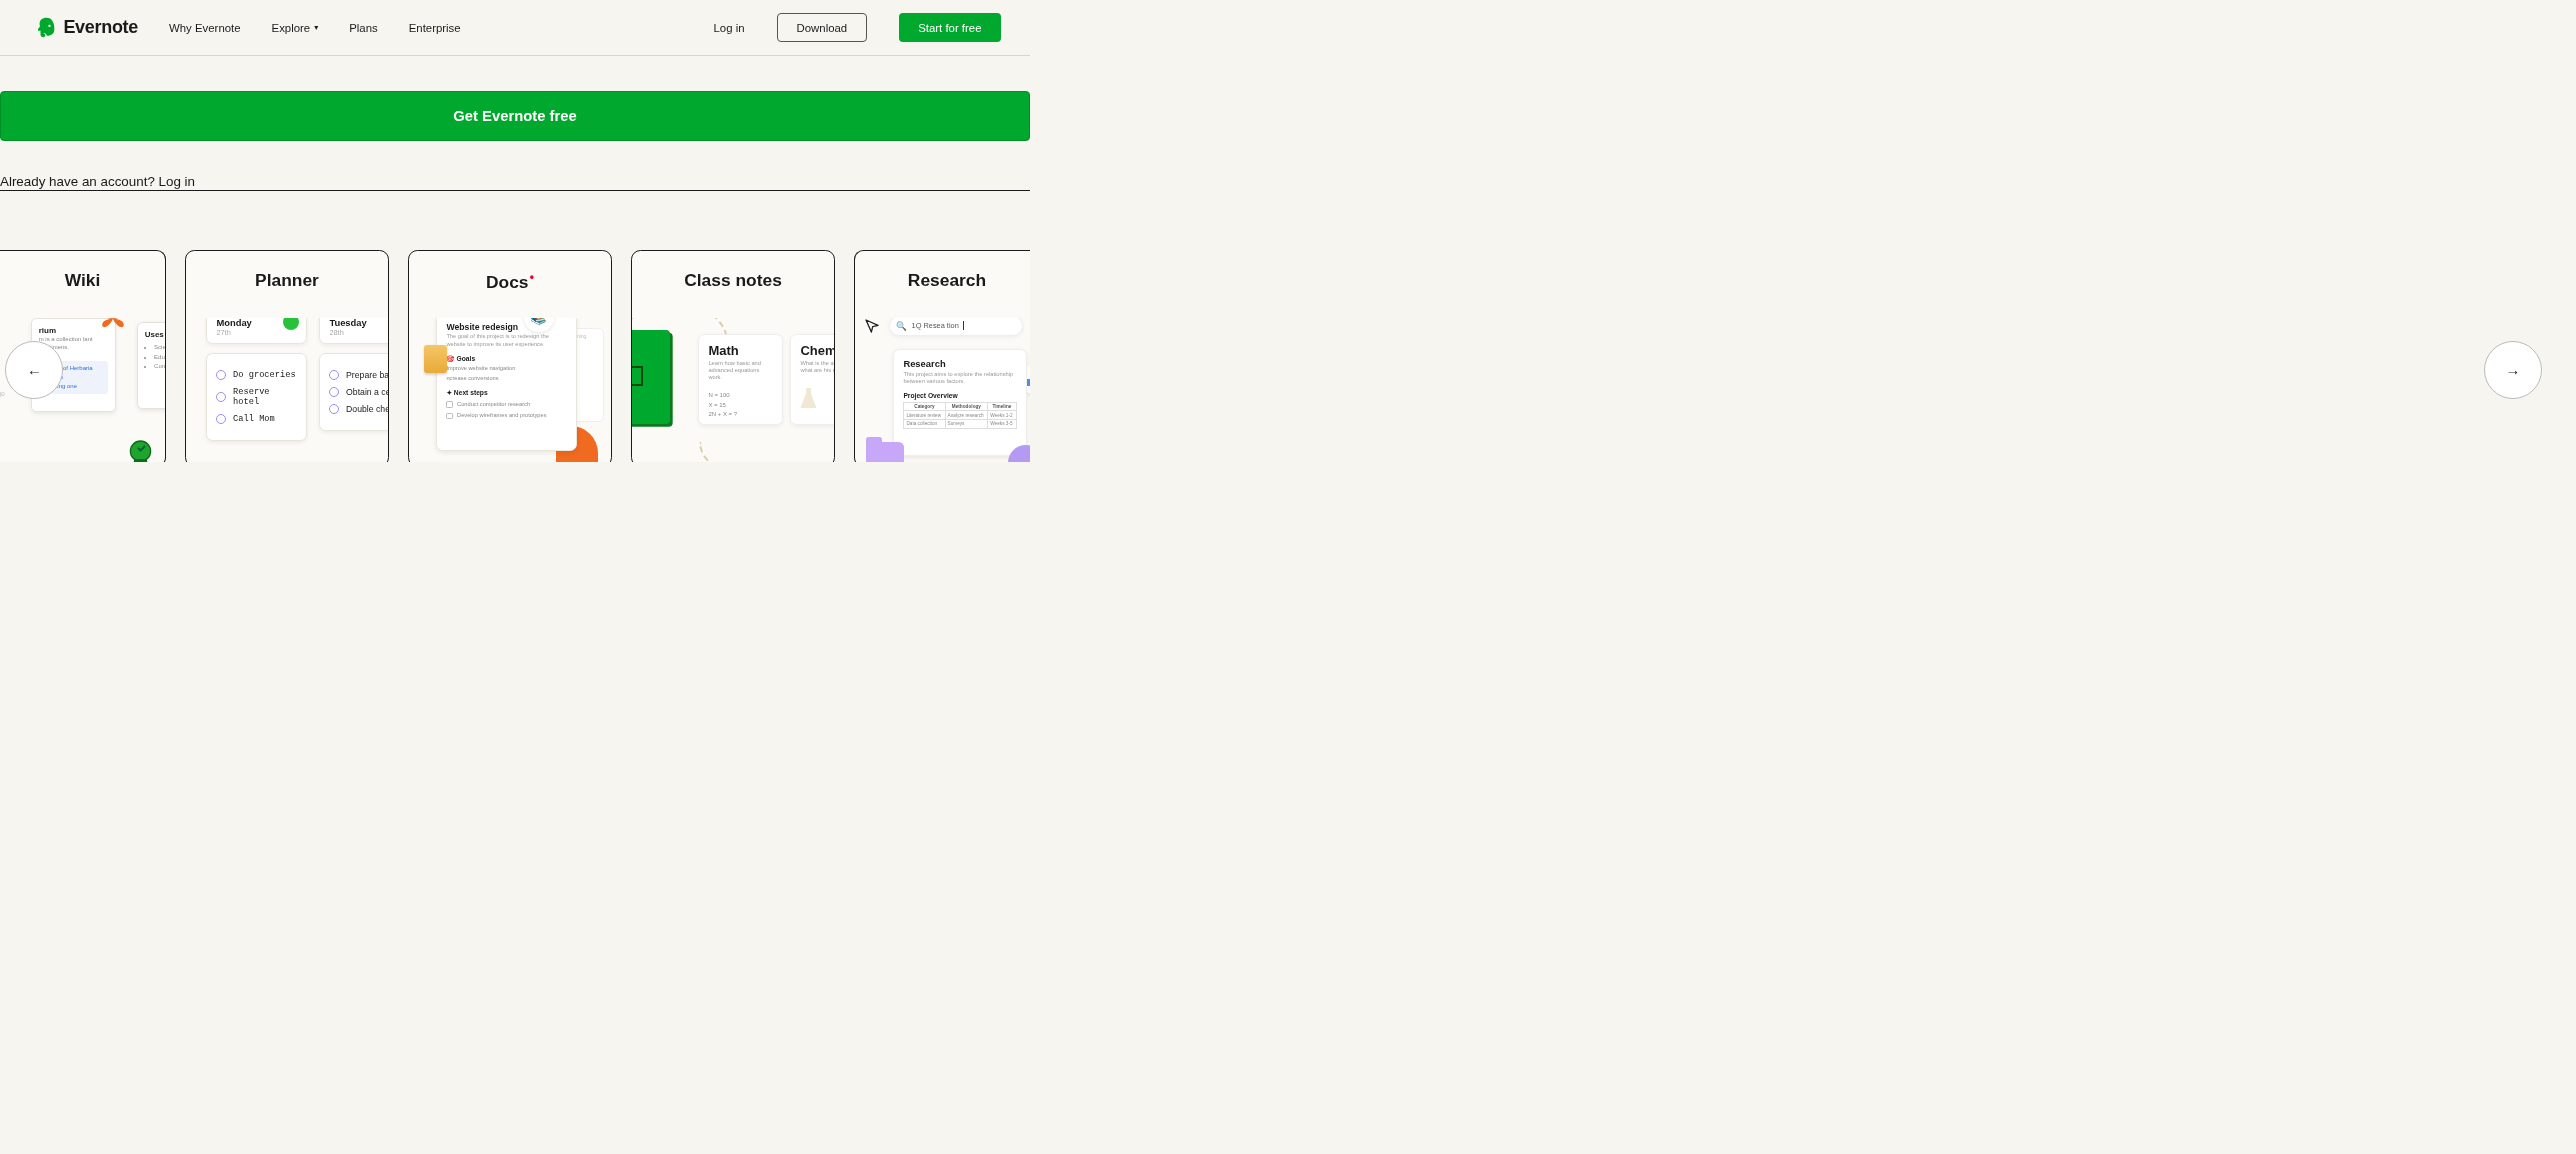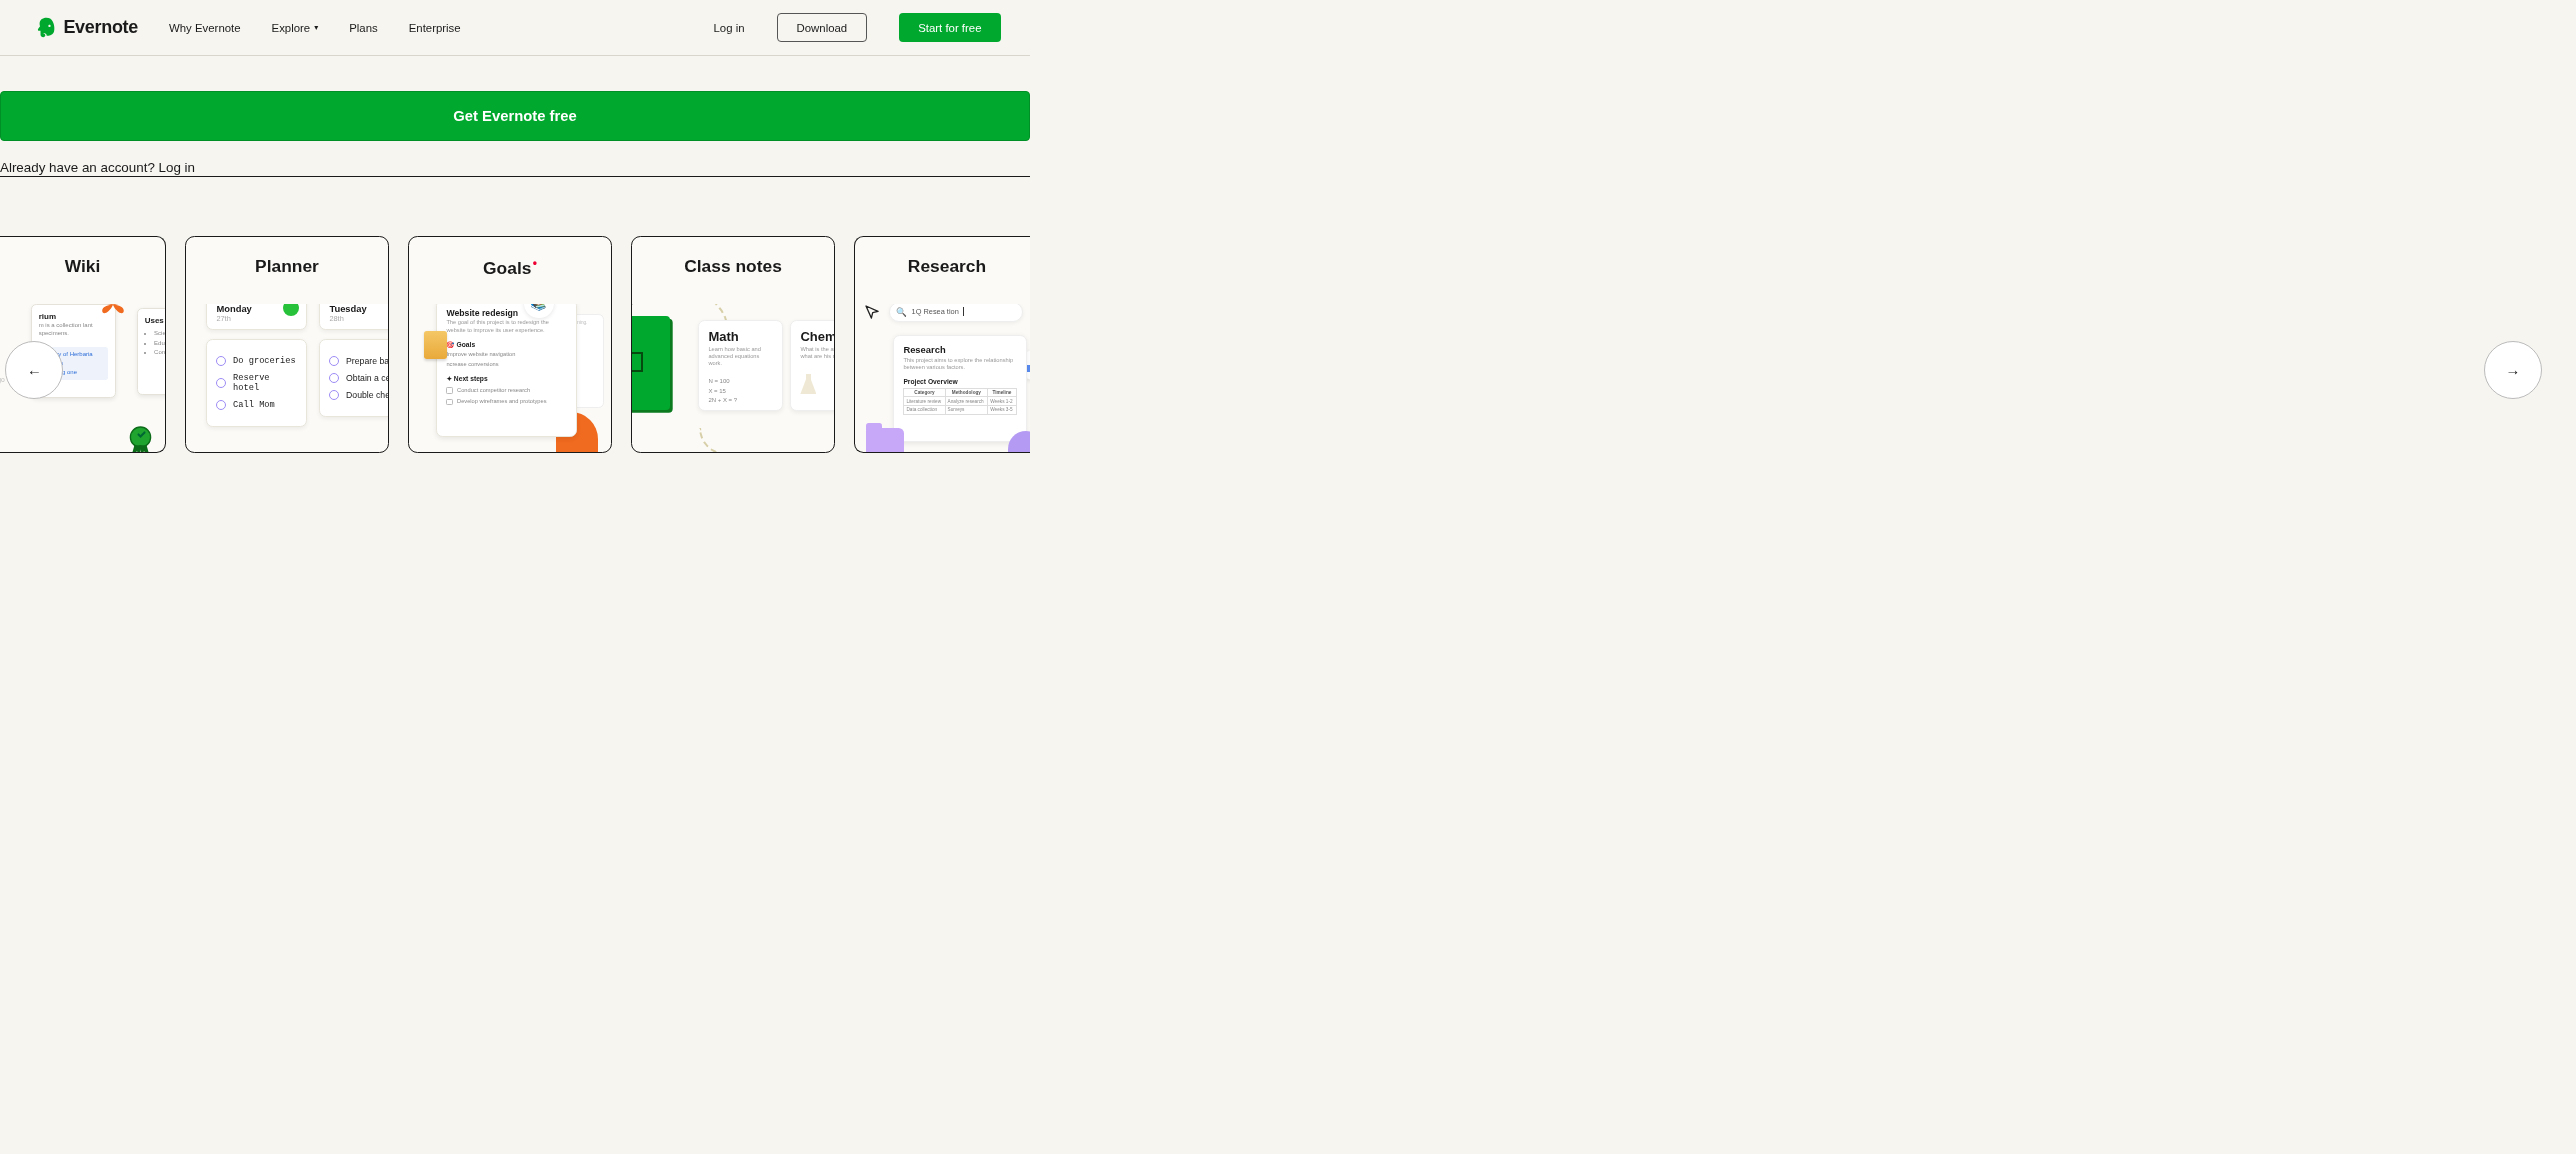--- a/index.html
+++ b/index.html
@@ -71,21 +71,21 @@
     background:var(--green); color:#fff; border:0.7px solid var(--green-dark);
     height: 50px; padding: 0 40px; font-size:14.8px; font-weight:600;
     border-radius:4px; cursor:pointer;
   }
   
   .main {
     display:flex; flex-direction:column; 
     padding-top: 35px;
   }
   .login-prompt {
-    margin-top: 19px;
+    margin-top: 33px;
     font-size: 13.4px;
     border-bottom: 0.7px solid #1a1a1a;
     padding-bottom: 1.3px;
     cursor:pointer;
   }
   
   .carousel {
     position: relative;
     width: 100%;
     margin-top: 59px;
@@ -361,21 +361,21 @@
         <div class="todo-item">
             <span class="radio-empty"></span>
             <span>Double che</span>
           </div>
       </div>
     </div>
   </div>
 
   <div class="card">
     <div class="card-title">
-      <span>Goals</span><span class="dot">•</span>
+      <span>Docs</span><span class="dot">•</span>
     </div>
     <div class="card-body">
       <div class="doc-note-behind">
         <div>in the morning.</div>
       </div>
       <div class="orange-shape"></div>
       <div class="doc-note">
         <div class="t">Website redesign</div>
         <div class="d">The goal of this project is to redesign the website to improve its user experience.</div>
         <div class="sec">🎯 Goals</div>

